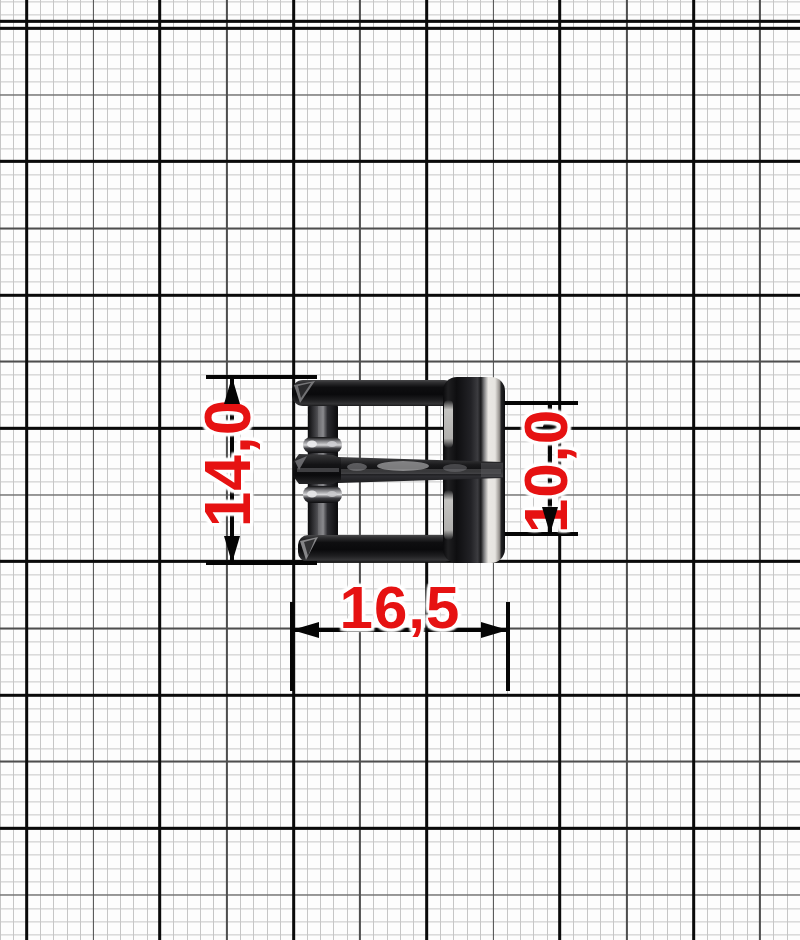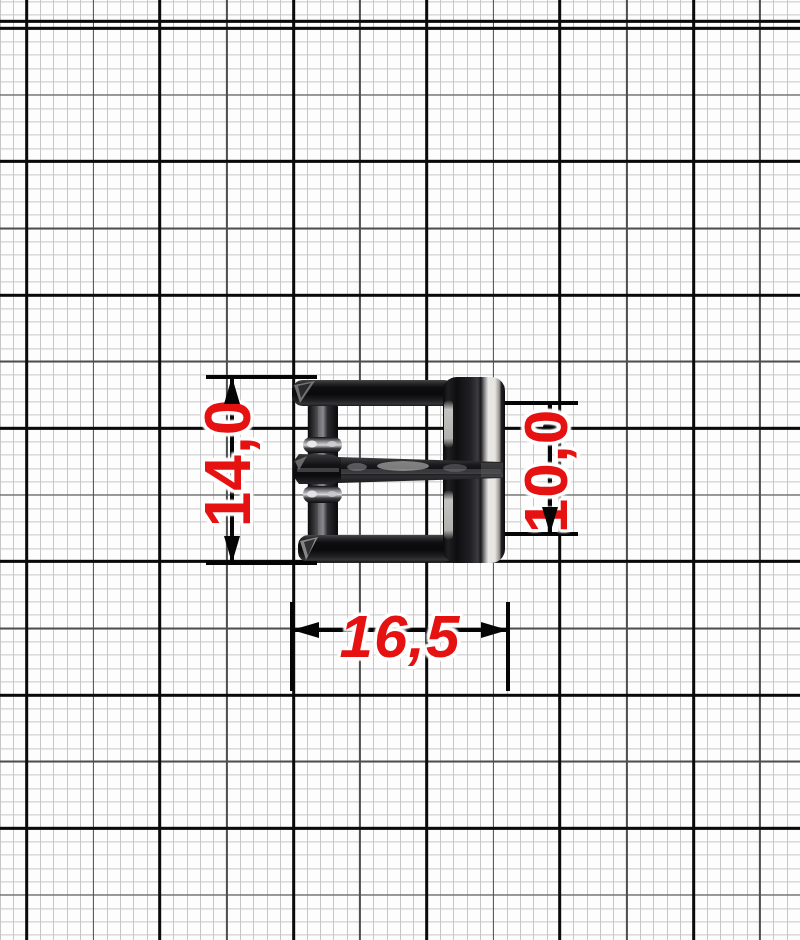--- a/index.html
+++ b/index.html
@@ -54,21 +54,21 @@
     text-shadow:
       0 0 3px #fff, 0 0 5px #fff,
       3px 0 2px #fff, -3px 0 2px #fff,
       0 3px 2px #fff, 0 -3px 2px #fff,
       3px 3px 2px #fff, -3px -3px 2px #fff,
       3px -3px 2px #fff, -3px 3px 2px #fff;
   }
   .rot { transform: rotate(-90deg); }
   .label-h14 { left: 155px; top: 427px; width: 146px; height: 72px; font-size: 64px; }
   .label-h10 { left: 473px; top: 435px; width: 146px; height: 72px; font-size: 62px; }
-  .label-w165 { left: 320px; top: 601px; width: 160px; height: 72px; font-size: 60px; font-style: italic; }
+  .label-w165 { left: 320px; top: 572px; width: 160px; height: 72px; font-size: 60px; }
 </style>
 </head>
 <body>
 
 <div id="stage">
 
   <div class="paper"></div>
 
   <svg class="buckle-svg" viewBox="0 0 230 196" aria-hidden="true">
     <defs>

